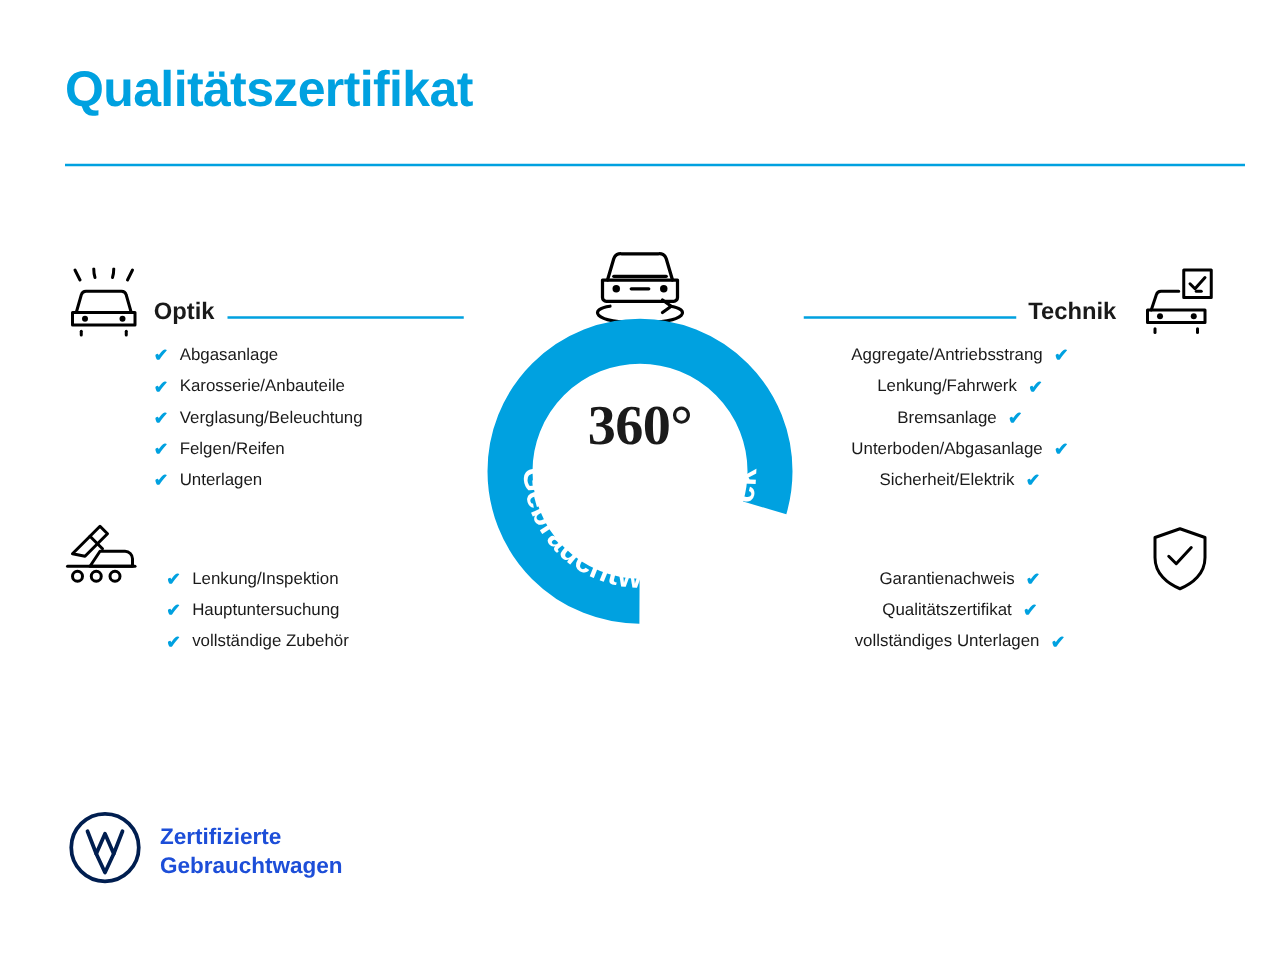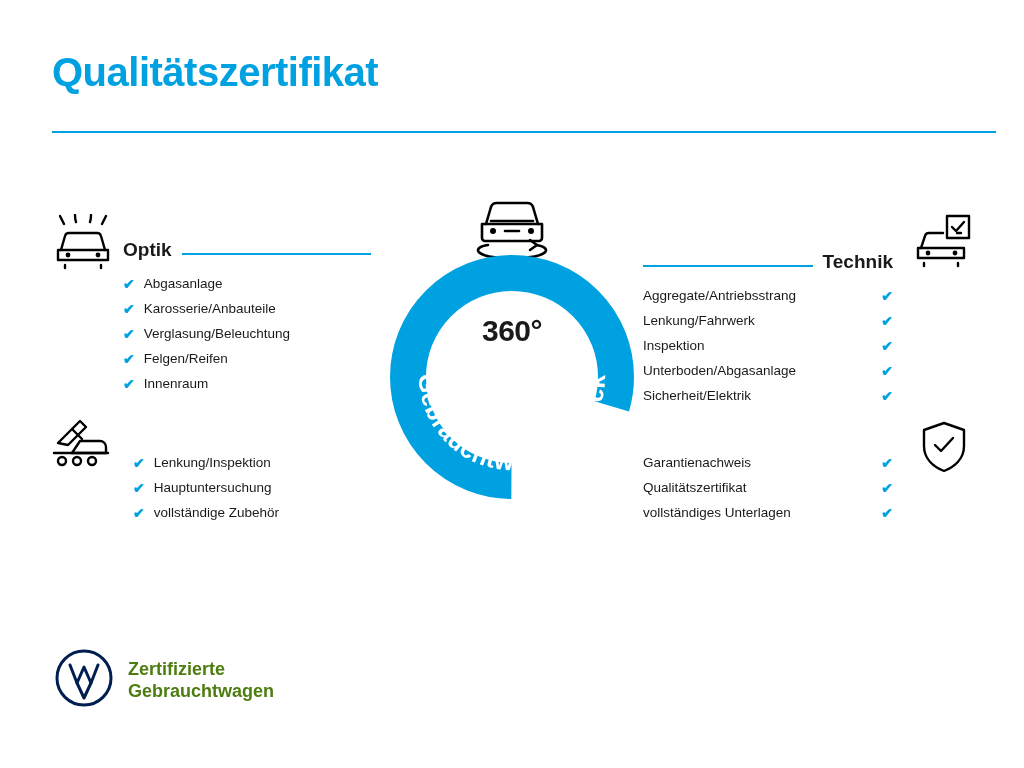--- a/index.html
+++ b/index.html
@@ -85,24 +85,24 @@
 
   
   .col-left .section-head { justify-content: flex-start; }
   .col-left .section-title { margin-right: 10px; }
   .col-left .section-rule { flex: 1; }
   .col-left .item { justify-content: flex-start; }
   .col-left .check { margin-right: 9px; }
 
   
   .col-right { text-align: right; }
-  .col-right .section-head { justify-content: flex-start; margin-top: 12px; }
+  .col-right .section-head { justify-content: flex-start; }
   .col-right .section-title { margin-left: 10px; order: 2; }
   .col-right .section-rule { flex: 1; order: 1; }
-  .col-right .item { justify-content: space-between; }
+  .col-right .item { justify-content: center; }
   .col-right .check { margin-left: 9px; }
 
   
   #sec-optik   { left: 123px; top: 240px; width: 248px; }
   #sec-wartung { left: 133px; top: 438px; width: 248px; }
   #sec-technik { left: 643px; top: 240px; width: 250px; }
   #sec-garantie{ left: 643px; top: 438px; width: 250px; }
 
   
   .gutter-icon {
@@ -127,44 +127,45 @@
     top: 64px;
     width: 296px;
     height: 246px;
   }
   .ring-label-360 {
     position: absolute;
     left: 0;
     top: 124px;
     width: 296px;
     text-align: center;
-    font-size: 30px;
+    font-size: 45px;
     font-weight: bold;
     color: #1a1a1a;
     letter-spacing: -0.5px;
+    font-family: Liberation Serif, serif;
   }
   #car-top-icon {
     position: absolute;
     left: 100px;
     top: 0px;
   }
 
   
   #footer-brand {
     position: absolute;
     left: 54px;
     top: 648px;
     display: flex;
     align-items: center;
     gap: 14px;
   }
   .brand-text {
     font-size: 18px;
     font-weight: bold;
-    color: #4d7c0f;
+    color: #1d4ed8;
     line-height: 1.25;
     white-space: pre-line;
   }
 </style>
 </head>
 <body>
 
 <div class="page">
 
   <div class="page-title">Qualitätszertifikat</div>
@@ -235,21 +236,21 @@
       <li class="item">
         <span class="check">✔</span>
         <span>Verglasung/Beleuchtung</span>
       </li>
       <li class="item">
         <span class="check">✔</span>
         <span>Felgen/Reifen</span>
       </li>
       <li class="item">
         <span class="check">✔</span>
-        <span>Innenraum</span>
+        <span>Unterlagen</span>
       </li>
     </ul>
   </div>
 
   <div class="section col-left" id="sec-wartung">
     <ul class="item-list">
       <li class="item">
         <span class="check">✔</span>
         <span>Lenkung/Inspektion</span>
       </li>
@@ -272,21 +273,21 @@
     <ul class="item-list">
       <li class="item">
         <span>Aggregate/Antriebsstrang</span>
         <span class="check">✔</span>
       </li>
       <li class="item">
         <span>Lenkung/Fahrwerk</span>
         <span class="check">✔</span>
       </li>
       <li class="item">
-        <span>Inspektion</span>
+        <span>Bremsanlage</span>
         <span class="check">✔</span>
       </li>
       <li class="item">
         <span>Unterboden/Abgasanlage</span>
         <span class="check">✔</span>
       </li>
       <li class="item">
         <span>Sicherheit/Elektrik</span>
         <span class="check">✔</span>
       </li>

